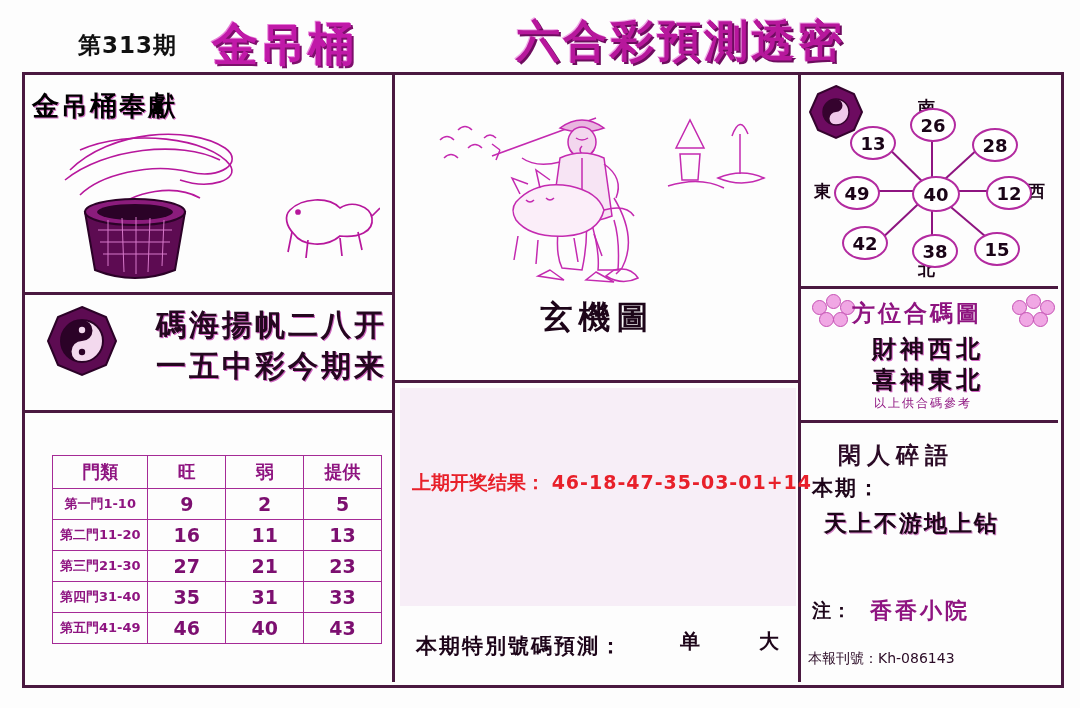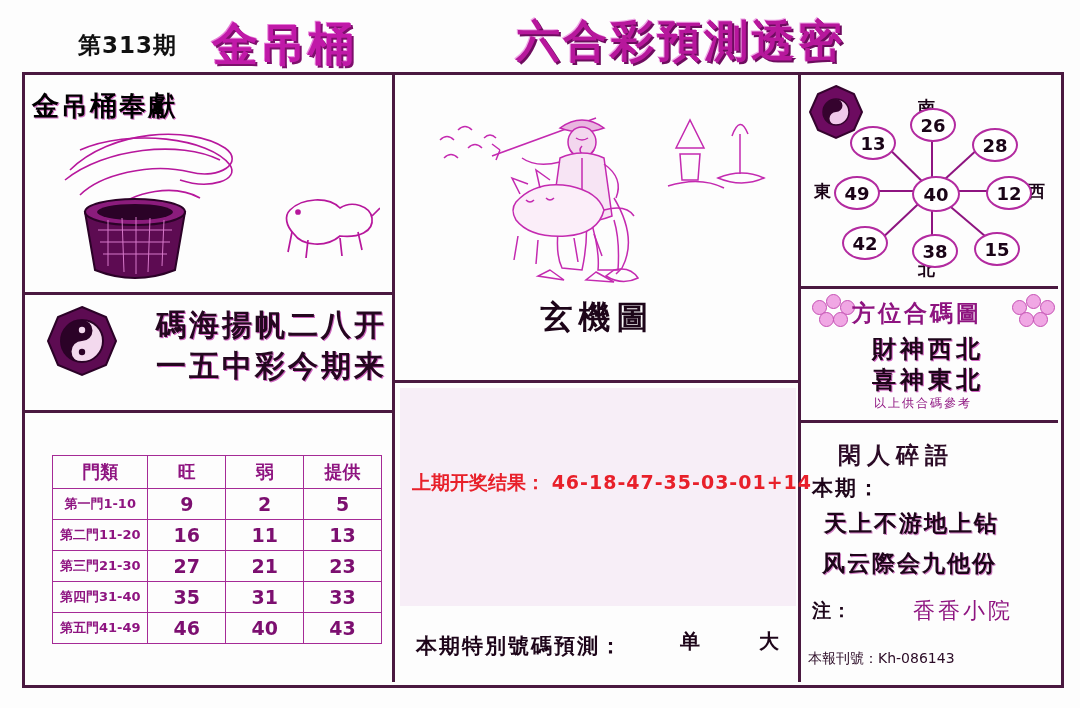--- a/index.html
+++ b/index.html
@@ -76,22 +76,22 @@
   .xianren{position:absolute;left:838px;top:440px;font-size:23px;font-weight:bold;color:#2b0b26;
            font-family:"DejaVu Sans",serif;letter-spacing:6px;}
   .benqi{position:absolute;left:812px;top:474px;font-size:21px;font-weight:bold;color:#1d0519;
            font-family:"DejaVu Sans",serif;letter-spacing:2px;}
   .poem1{position:absolute;left:824px;top:508px;font-size:23px;font-weight:bold;color:#1d0519;
            font-family:"DejaVu Sans",serif;letter-spacing:2px;text-shadow:1px 1px 0 #d07ec4;}
   .poem2{position:absolute;left:822px;top:548px;font-size:23px;font-weight:bold;color:#1d0519;
            font-family:"DejaVu Sans",serif;letter-spacing:2px;text-shadow:1px 1px 0 #d07ec4;}
   .zhu{position:absolute;left:812px;top:598px;font-size:19px;font-weight:bold;color:#1d0519;
            font-family:"DejaVu Sans",serif;letter-spacing:1px;}
-  .zhu-val{position:absolute;left:870px;top:596px;font-size:22px;font-weight:normal;color:#8e1480;
-           font-family:"DejaVu Sans",serif;letter-spacing:3px;margin-left:43px;}
+  .zhu-val{position:absolute;left:870px;top:596px;font-size:22px;font-weight:bold;color:#8e1480;
+           font-family:"DejaVu Sans",serif;letter-spacing:3px;}
   .serial{position:absolute;left:808px;top:650px;font-size:14px;color:#2b0b26;font-family:"DejaVu Sans",serif;}
 
   .flower{position:absolute;width:13px;height:13px;border-radius:50%;background:#f0a7e4;border:1px solid #c551b4;}
 </style>
 </head>
 <body>
 
 <div class="page">
 
   <div class="issue">第313期</div>
@@ -297,18 +297,17 @@
     <div class="flower" style="left:1033px;top:312px;"></div>
   </div>
   <div class="fangwei">方位合碼圖</div>
   <div class="caishen">財神西北</div>
   <div class="xishen">喜神東北</div>
   <div class="note-small">以上供合碼參考</div>
 
   <div class="xianren">閑人碎語</div>
   <div class="benqi">本期：</div>
   <div class="poem1">天上不游地上钻</div>
-  <div class="poem2">风云際会九他份</div>
   <div class="zhu">注：</div>
   <div class="zhu-val">香香小院</div>
   <div class="serial">本報刊號：Kh-086143</div>
 
 </div>
 
 </body></html>

